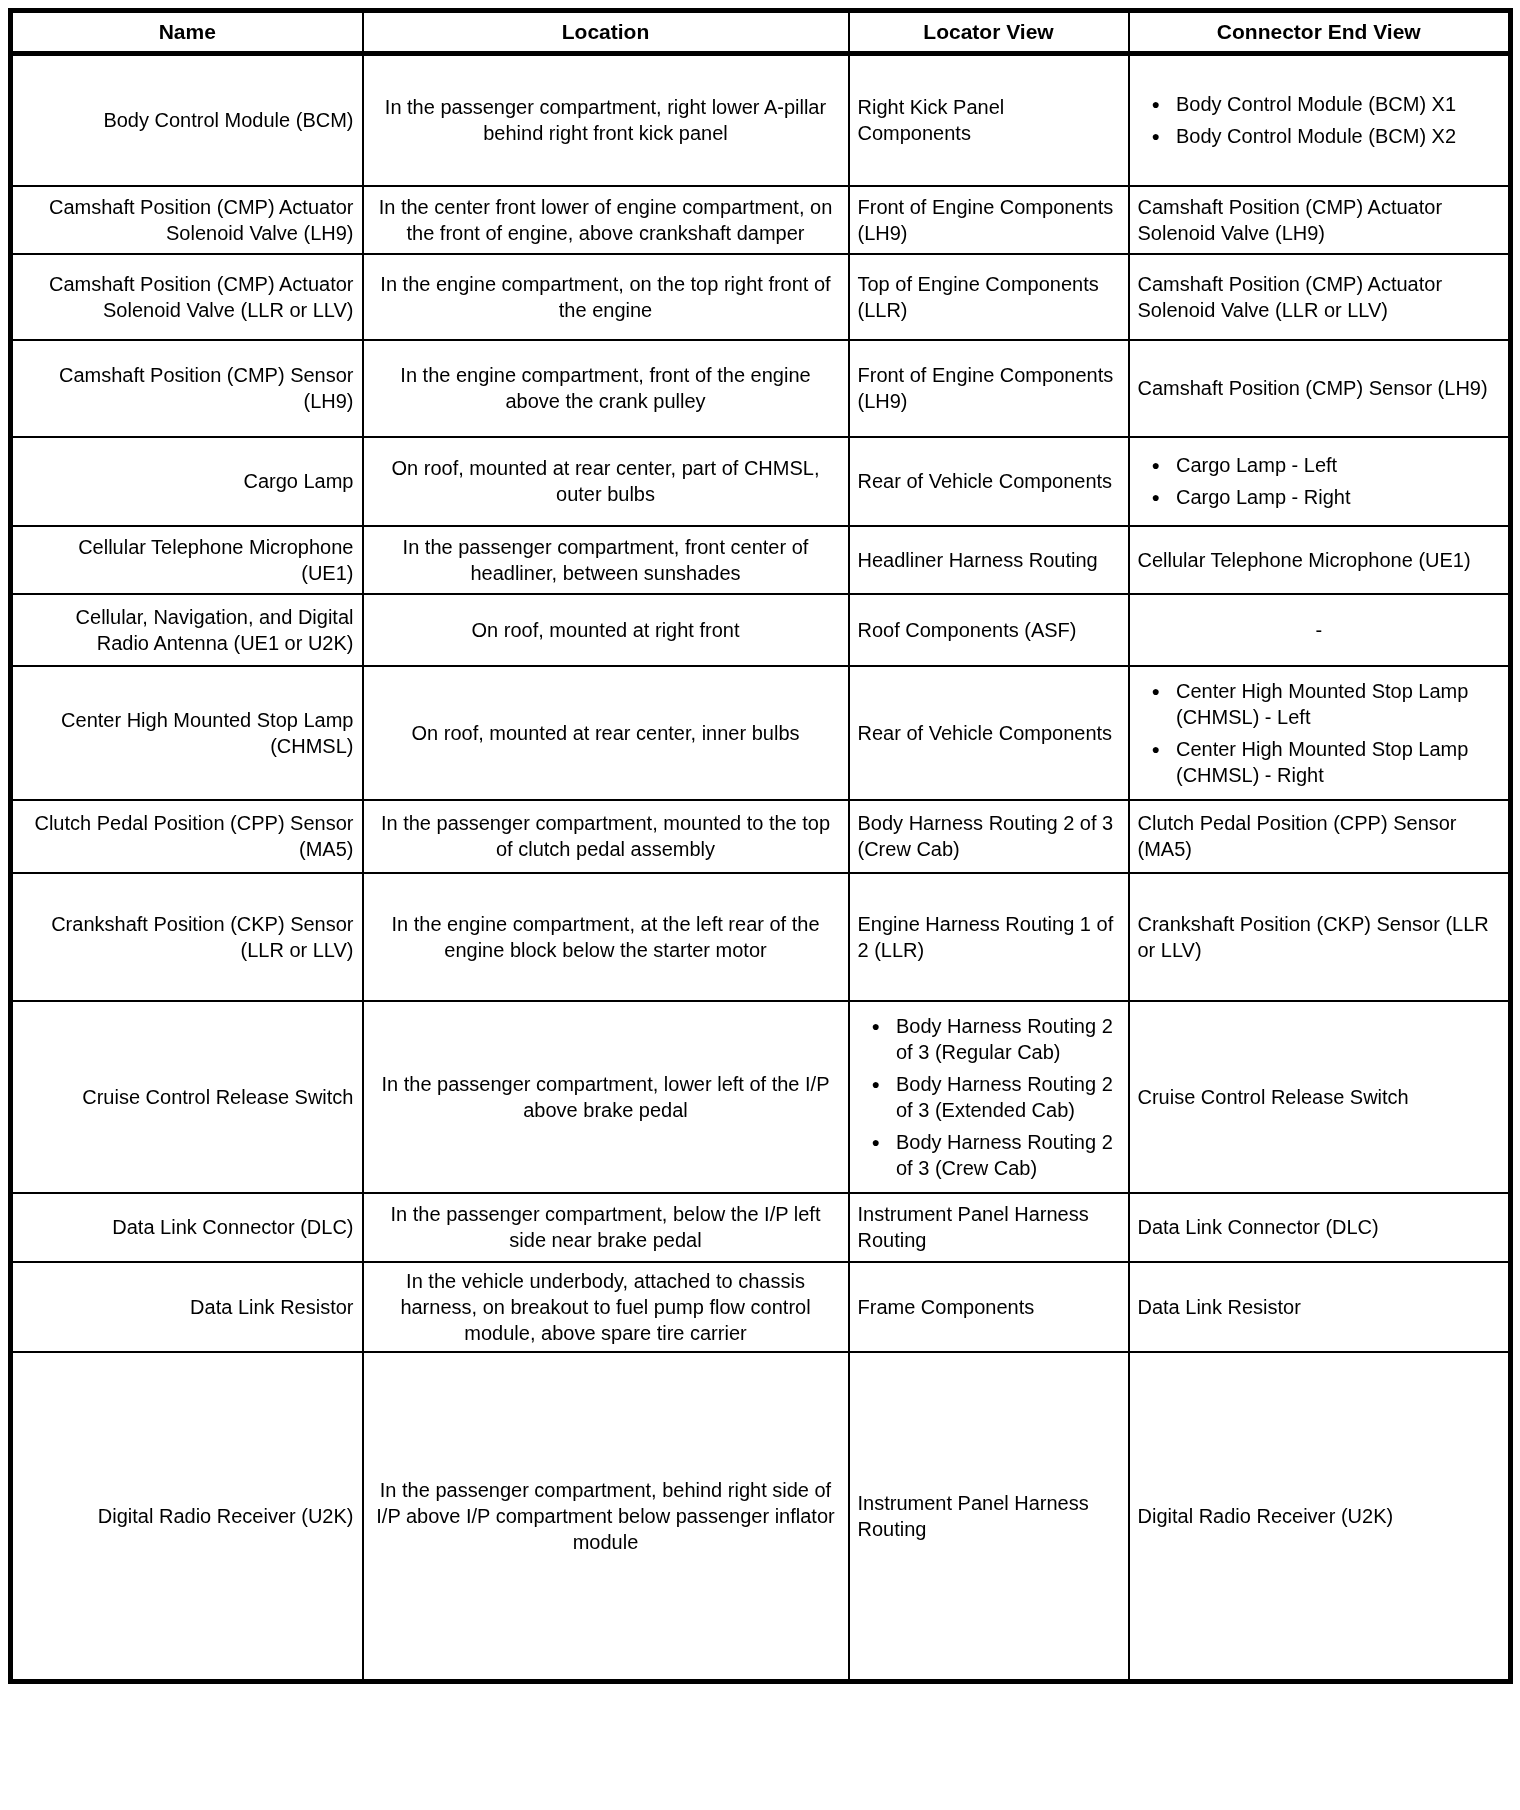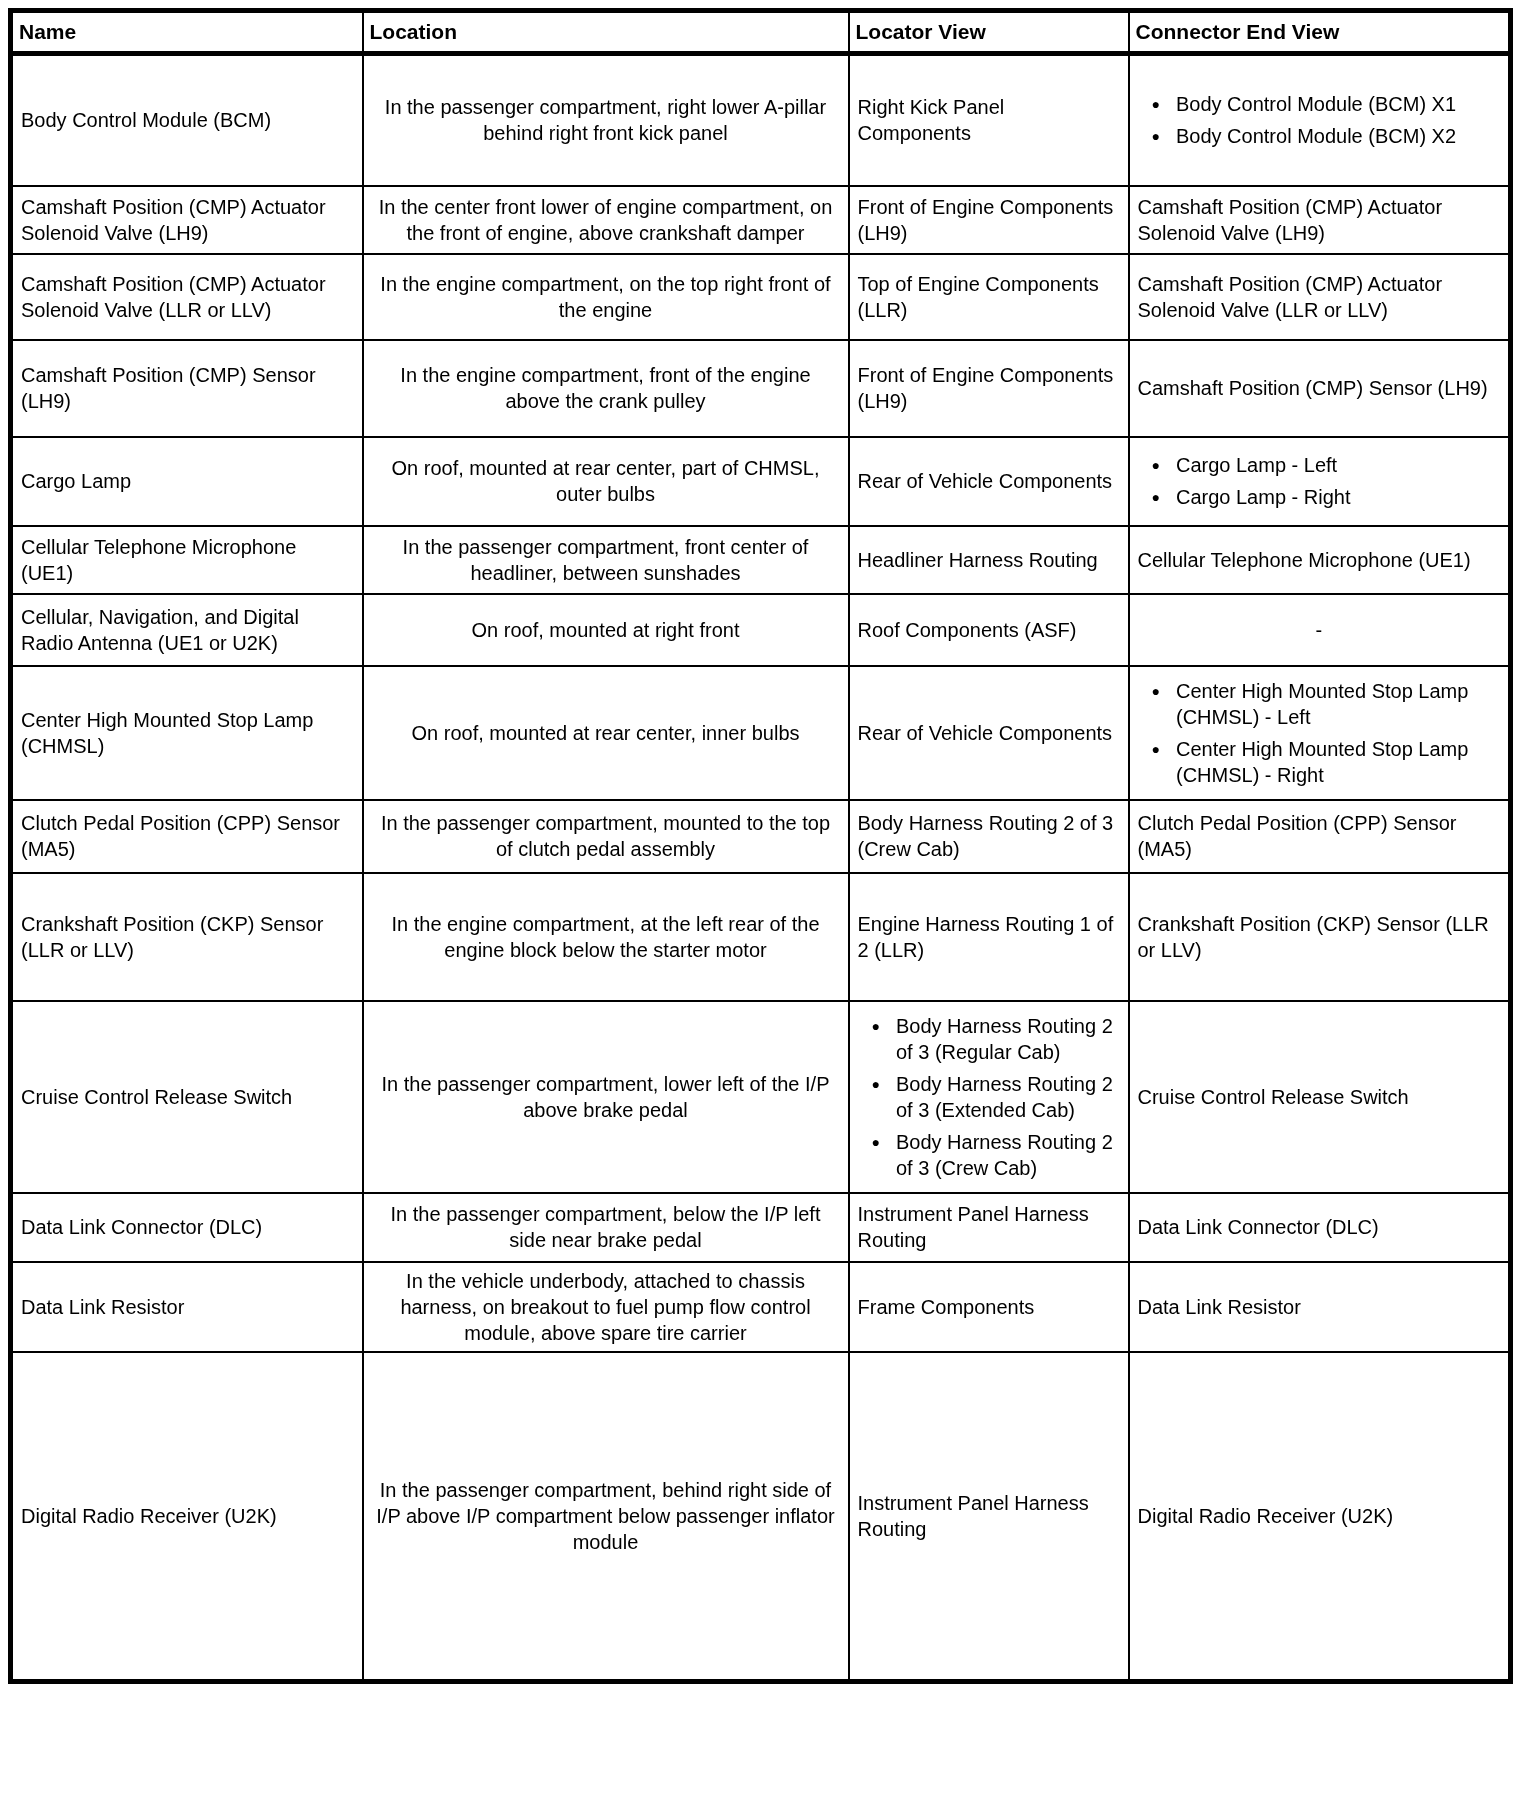--- a/index.html
+++ b/index.html
@@ -15,25 +15,25 @@
   }
   table.locator th, table.locator td{
     border:2px solid #000000;
     vertical-align:middle;
     font-size:20px;line-height:26px;color:#000000;
     padding:5px 8px;
     overflow:hidden;
     word-wrap:break-word;
   }
   table.locator th{
-    font-size:21px;font-weight:bold;text-align:left;
+    font-size:21px;font-weight:bold;text-align:center;
     border-bottom:5px solid #000000;
     height:34px;padding:2px 6px;
   }
-  td.c-name{text-align:left;}
+  td.c-name{text-align:right;}
   td.c-loc{text-align:center;}
   td.c-lview{text-align:left;}
   td.c-cview{text-align:left;padding-left:10px;}
   td.center{text-align:center;}
   .bullets{display:block;}
   .bullet-item{
     display:flex;align-items:flex-start;
     margin:6px 0 6px 14px;
   }
   .bullet{

